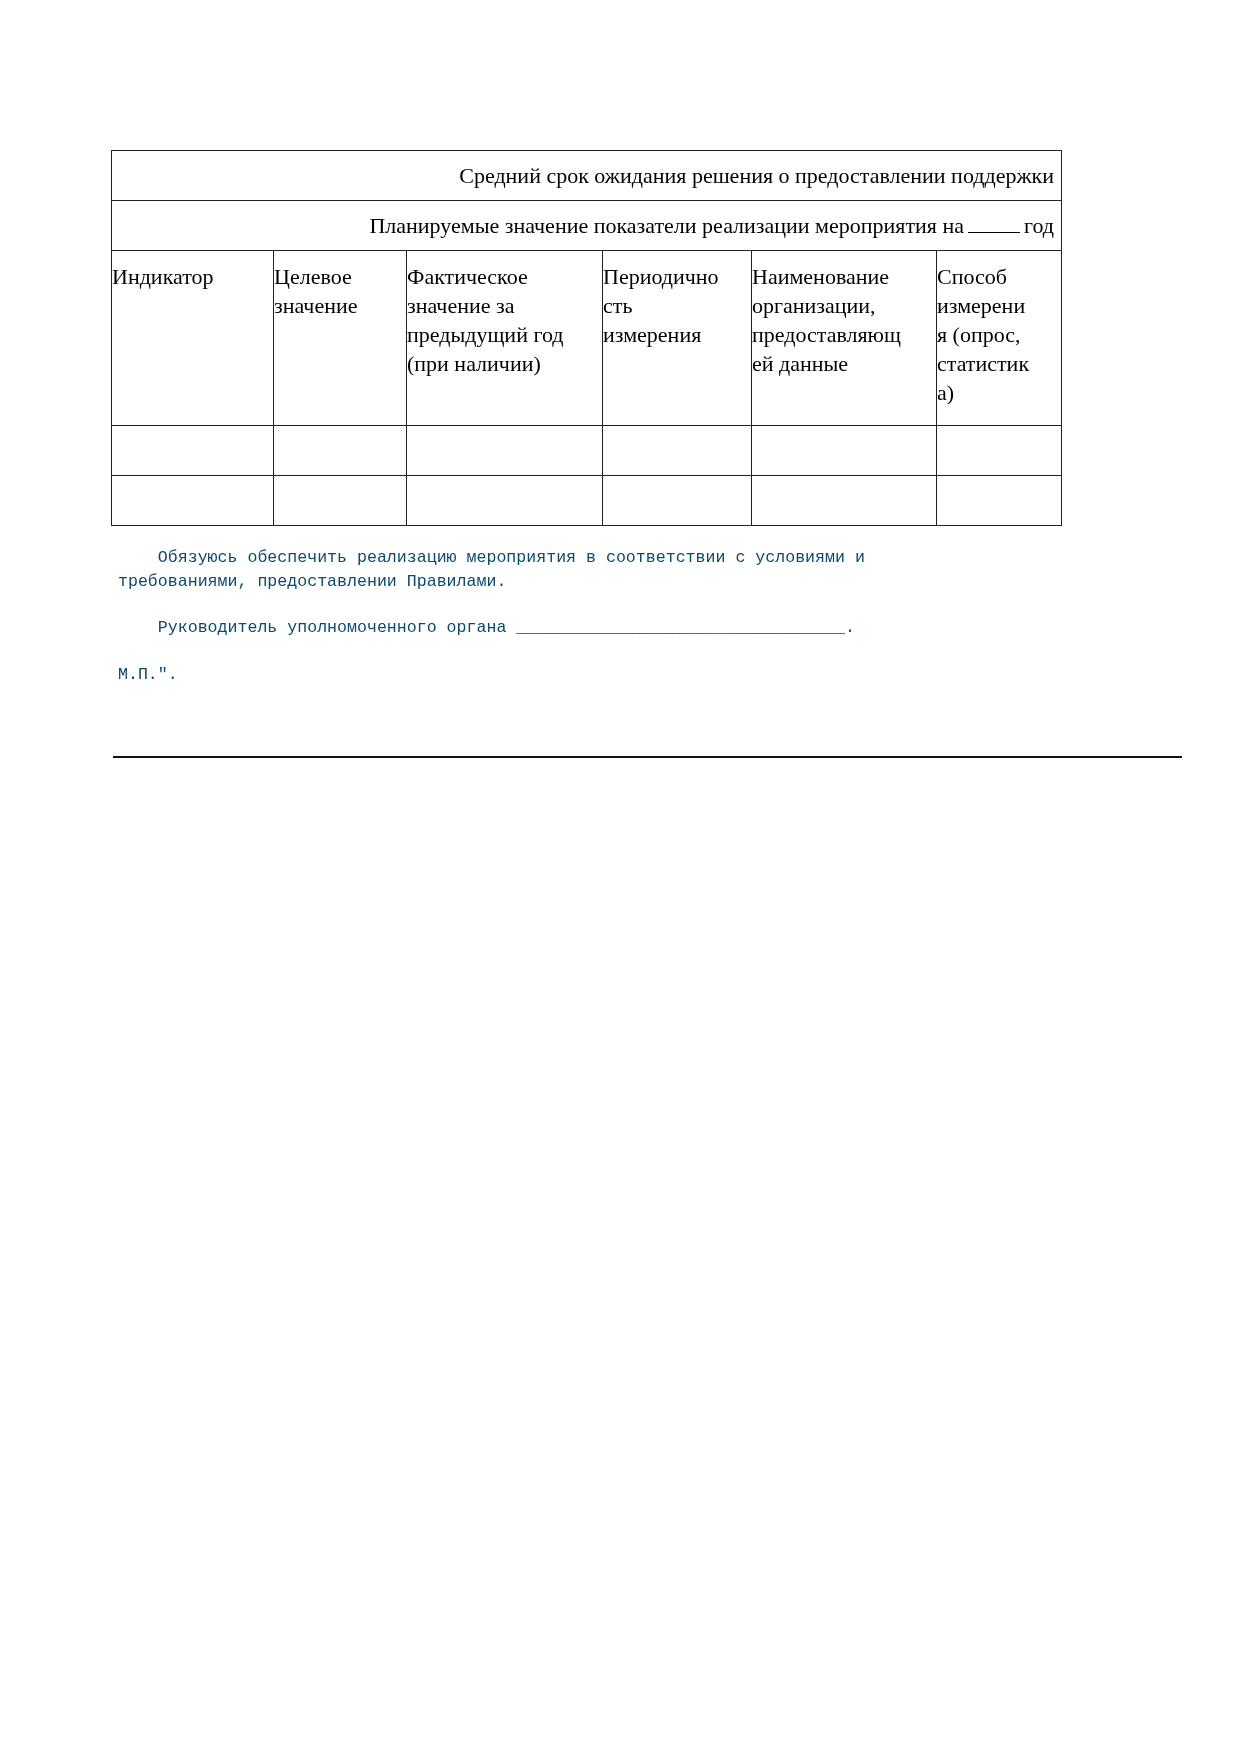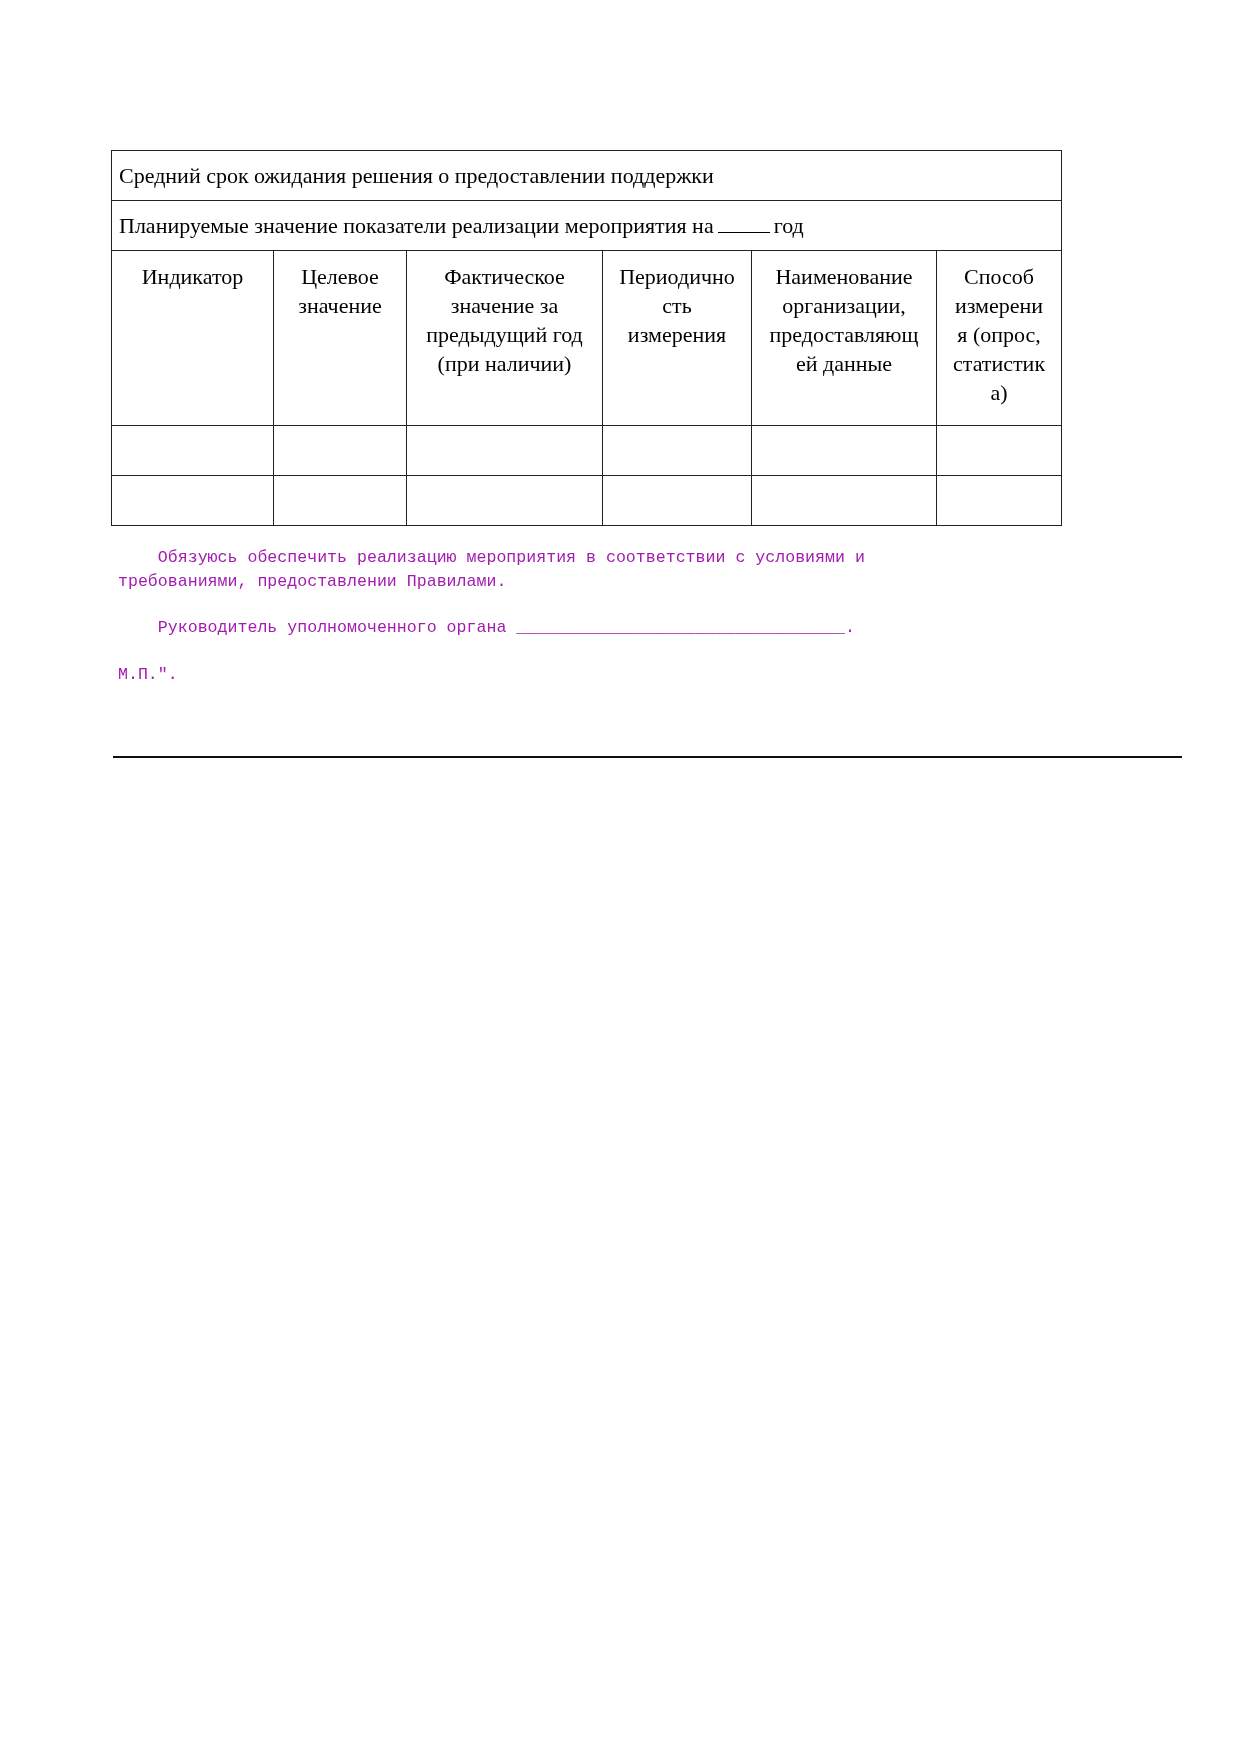--- a/index.html
+++ b/index.html
@@ -3,25 +3,25 @@
 <meta charset="utf-8">
 <style>
   html, body { margin:0; padding:0; background:#ffffff; }
   body { width:1240px; height:1754px; position:relative; overflow:hidden; color:#000; }
   .doc-table {
     position:absolute; left:111px; top:150px; width:950px;
     border-collapse:collapse; table-layout:fixed;
     font-family:"Liberation Serif", "DejaVu Serif", serif; font-size:22px;
   }
   .doc-table td { border:1.5px solid #222; padding:0; vertical-align:top; }
-  .doc-table td.full { height:49px; padding:0 7px; vertical-align:middle; text-align:left; }
-  .doc-table tr.head td { height:163px; text-align:center; line-height:29px; padding-top:11px; }
+  .doc-table td.full { height:49px; padding:0 7px; vertical-align:middle; text-align:right; }
+  .doc-table tr.head td { height:163px; text-align:left; line-height:29px; padding-top:11px; }
   .doc-table tr.empty td { height:49px; }
   .blank { display:inline-block; width:52px; border-bottom:1.5px solid #000; height:20px; vertical-align:baseline; margin:0 4px; }
-  .mono { position:absolute; font-family:"Liberation Mono", "DejaVu Sans Mono", monospace; font-size:16.6px; color:#a21caf; white-space:pre; }
+  .mono { position:absolute; font-family:"Liberation Mono", "DejaVu Sans Mono", monospace; font-size:16.6px; color:#0c4a6e; white-space:pre; }
   .rule { position:absolute; left:113px; top:756px; width:1069px; height:2px; background:#111; }
 </style>
 </head>
 <body>
 
 <table class="doc-table">
   <colgroup>
     <col style="width:162px">
       <col style="width:133px">
       <col style="width:196px">

